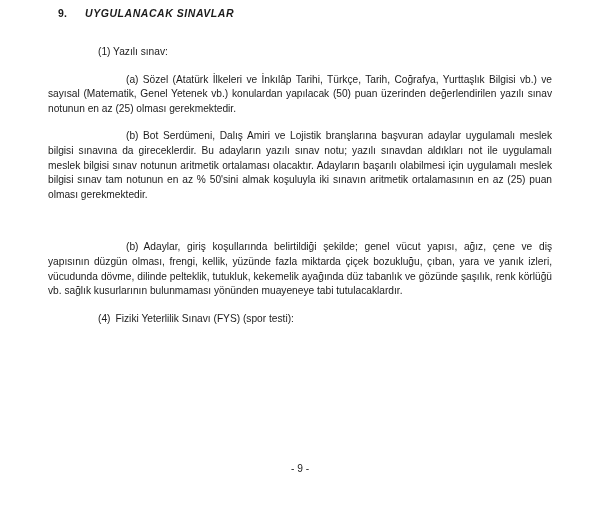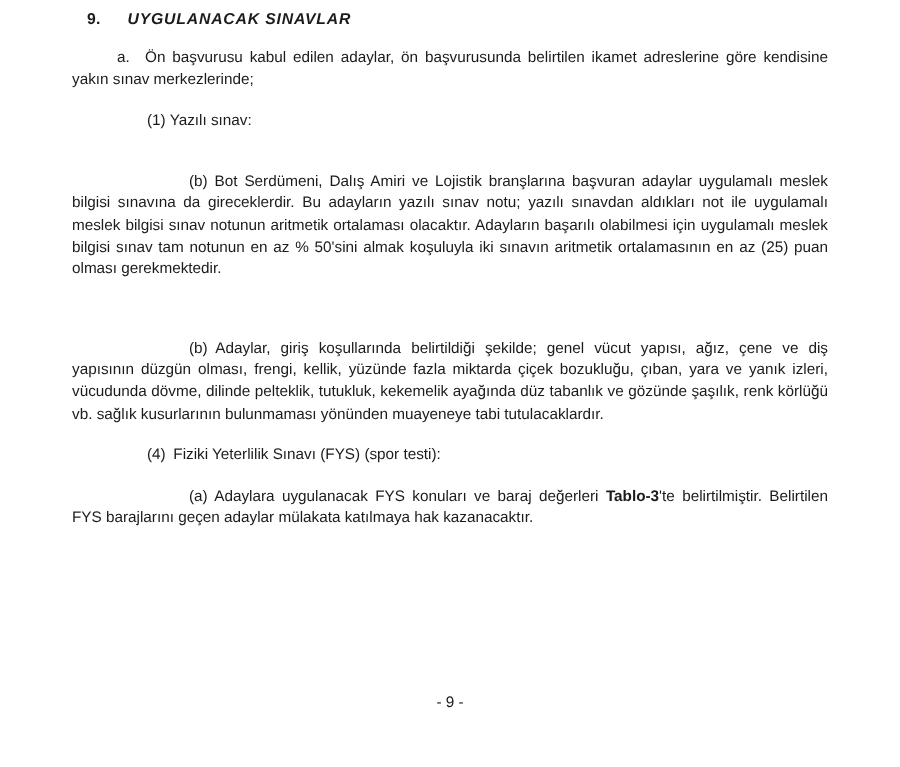--- a/index.html
+++ b/index.html
@@ -94,28 +94,28 @@
 
   <div class="content">
 
     <div class="section-heading">
       <span class="num">9.</span>
       <span class="title">UYGULANACAK SINAVLAR</span>
     </div>
 
     <div class="gap-a"></div>
 
-    <p class="para ind-a">a. Ön başvurusu kabul edilen adaylar, ön başvurusunda belirtilen ikamet adreslerine göre kendisine yakın sınav merkezlerinde;</p>
 
     <div class="gap-b"></div>
 
     <p class="para ind-1">(1) Yazılı sınav:</p>
 
     <div class="gap-b"></div>
 
+    <p class="para ind-ab">(a) Sözel (Atatürk İlkeleri ve İnkılâp Tarihi, Türkçe, Tarih, Coğrafya, Yurttaşlık Bilgisi vb.) ve sayısal (Matematik, Genel Yetenek vb.) konulardan yapılacak (50) puan üzerinden değerlendirilen yazılı sınav notunun en az (25) olması gerekmektedir.</p>
 
     <div class="gap-b"></div>
 
     <p class="para ind-ab">(b) Bot Serdümeni, Dalış Amiri ve Lojistik branşlarına başvuran adaylar uygulamalı meslek bilgisi sınavına da gireceklerdir. Bu adayların yazılı sınav notu; yazılı sınavdan aldıkları not ile uygulamalı meslek bilgisi sınav notunun aritmetik ortalaması olacaktır. Adayların başarılı olabilmesi için uygulamalı meslek bilgisi sınav tam notunun en az % 50'sini almak koşuluyla iki sınavın aritmetik ortalamasının en az (25) puan olması gerekmektedir.</p>
 
     <div class="gap-b"></div>
 
 
     <div class="gap-b"></div>
 
@@ -123,19 +123,18 @@
     <div class="gap-c"></div>
 
     <p class="para ind-ab">(b) Adaylar, giriş koşullarında belirtildiği şekilde; genel vücut yapısı, ağız, çene ve diş yapısının düzgün olması, frengi, kellik, yüzünde fazla miktarda çiçek bozukluğu, çıban, yara ve yanık izleri, vücudunda dövme, dilinde pelteklik, tutukluk, kekemelik ayağında düz tabanlık ve gözünde şaşılık, renk körlüğü vb. sağlık kusurlarının bulunmaması yönünden muayeneye tabi tutulacaklardır.</p>
 
     <div class="gap-b"></div>
 
     <p class="para ind-1">(4) Fiziki Yeterlilik Sınavı (FYS) (spor testi):</p>
 
     <div class="gap-b"></div>
 
-    <p class="para ind-ab"><span>(a) Adaylara uygulanacak FYS konuları ve baraj değerleri </span><b>Tablo-3</b><span>'te belirtilmiştir. Belirtilen FYS barajlarını geçen adaylar mülakata katılmaya hak kazanacaktır.</span></p>
 
   </div>
 
   <div class="page-footer">- 9 -</div>
 
 </div>
 
 </body></html>

